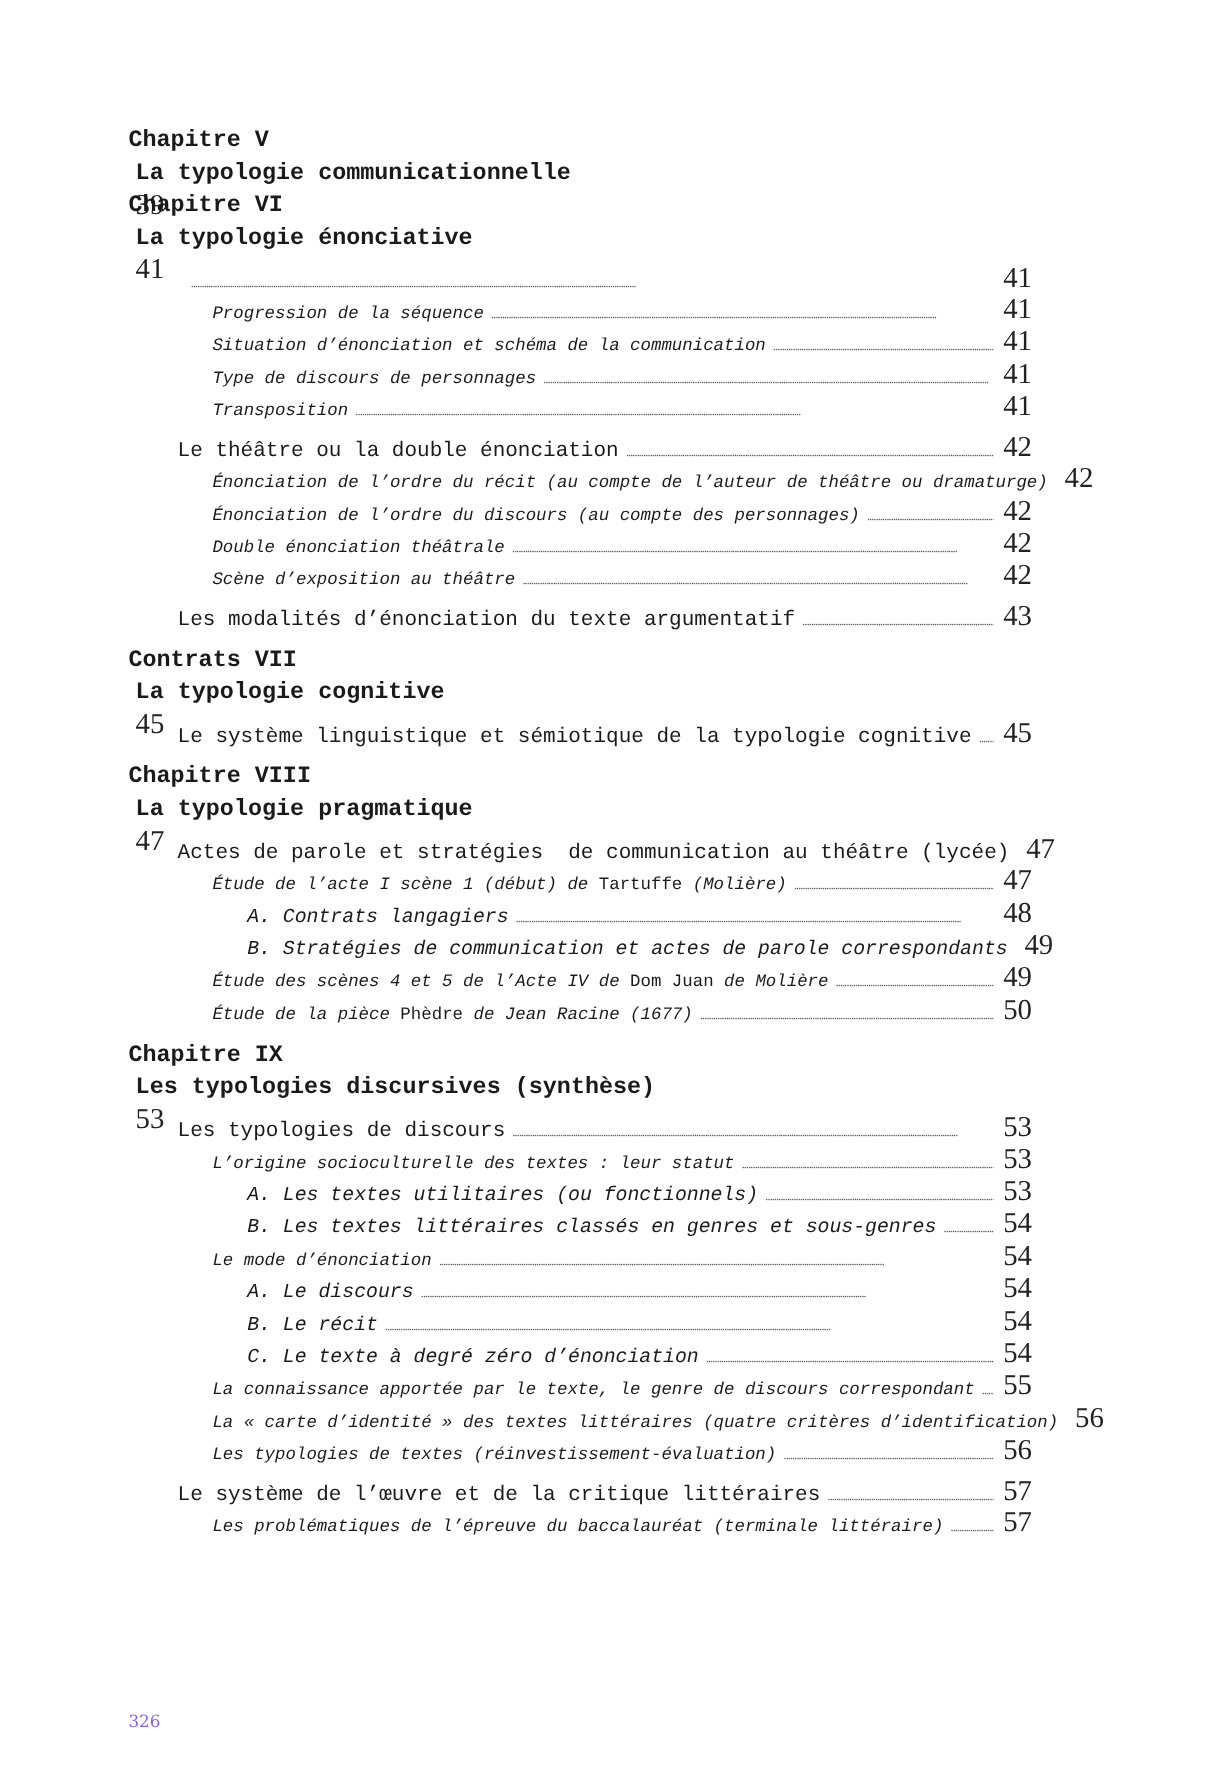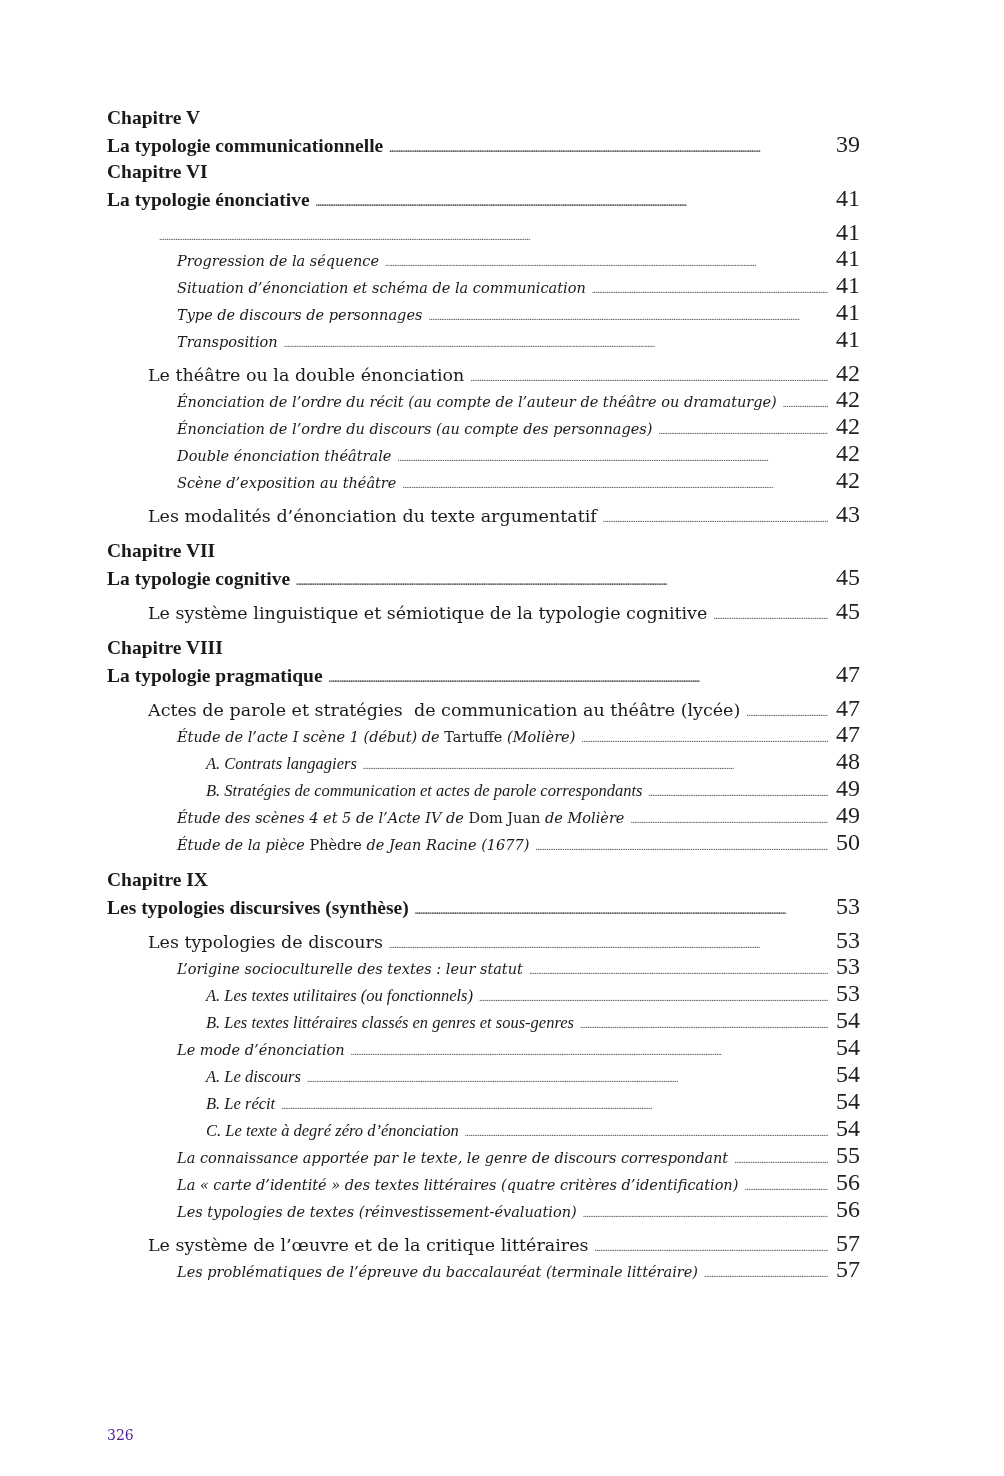--- a/index.html
+++ b/index.html
@@ -21,20 +21,21 @@
       top: 104px;
       width: 751px;
     }
     .row {
       display: flex;
       align-items: baseline;
       white-space: nowrap;
     }
     .row .label {
       flex: 0 0 auto;
+      font-family: Liberation Mono, monospace;
     }
     .row .leader {
       flex: 1 1 auto;
       overflow: hidden;
       margin: 0 8px 0 6px;
       color: #555;
       font-size: 11px;
       letter-spacing: 1px;
       font-style: normal;
       font-family: "Liberation Serif", serif;
@@ -61,20 +62,21 @@
       font-size: 19.5px;
       height: 27px;
       line-height: 27px;
     }
     .chap-title {
       font-family: "Liberation Serif", serif;
       font-weight: bold;
       font-size: 19.5px;
       height: 27px;
       line-height: 27px;
+      flex-direction: column;
     }
     .lvl1 {
       font-family: "DejaVu Serif", serif;
       font-size: 17.5px;
       padding-left: 41px;
       height: 33px;
       line-height: 40px;
     }
     .lvl2 {
       font-family: "DejaVu Serif", serif;
@@ -95,21 +97,21 @@
     .roman {
       font-style: normal;
     }
     .gap-md { height: 10px; }
     .folio {
       position: absolute;
       left: 107px;
       top: 1427px;
       font-family: "DejaVu Serif", serif;
       font-size: 14px;
-      color: #4c1d95;
+      color: #8b5cf6;
       text-align: center;
     }
   </style>
 </head>
 <body>
 
 <div class="toc">
 
   <div class="row chap-head">
     <span class="label">Chapitre V</span>
@@ -182,21 +184,21 @@
 
   <div class="row lvl1">
     <span class="label">Les modalités d’énonciation du texte argumentatif</span>
     <span class="leader"></span>
     <span class="page">43</span>
   </div>
 
   <div class="gap-md"></div>
 
   <div class="row chap-head">
-    <span class="label">Chapitre VII</span>
+    <span class="label">Contrats VII</span>
   </div>
   <div class="row chap-title">
     <span class="label">La typologie cognitive</span>
     <span class="leader"></span>
     <span class="page">45</span>
   </div>
   <div class="row lvl1">
     <span class="label">Le système linguistique et sémiotique de la typologie cognitive</span>
     <span class="leader"></span>
     <span class="page">45</span>

